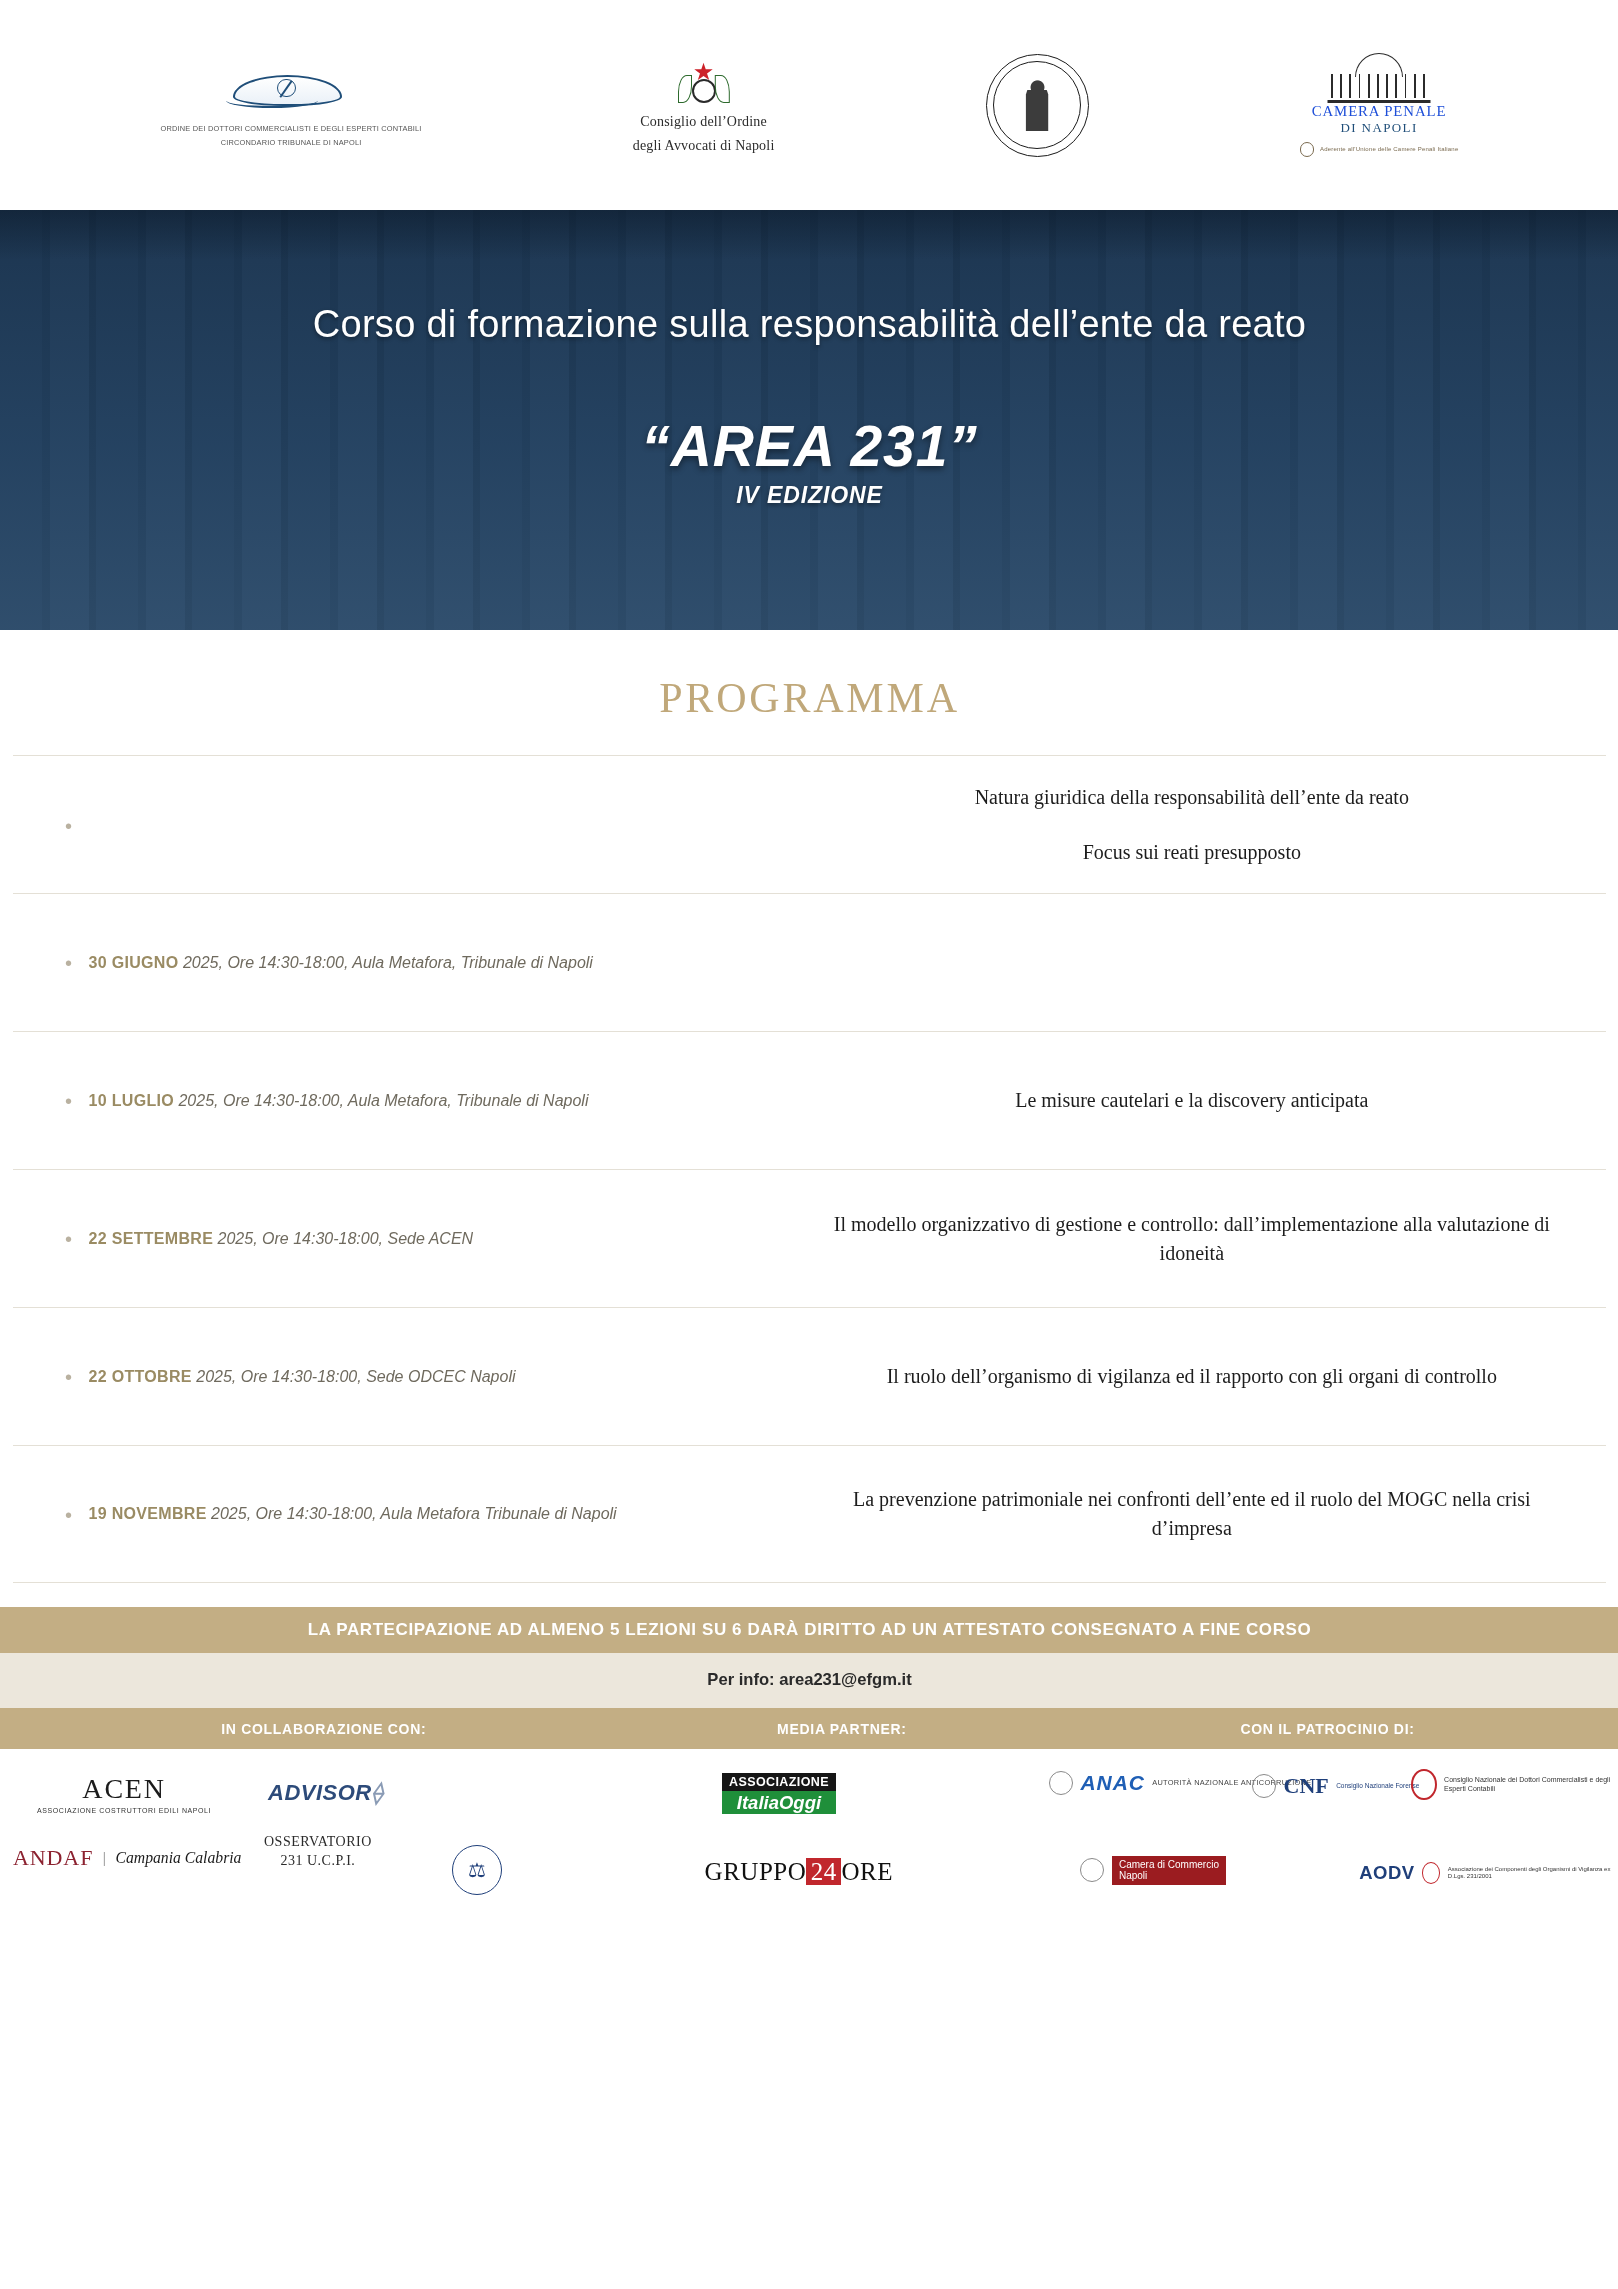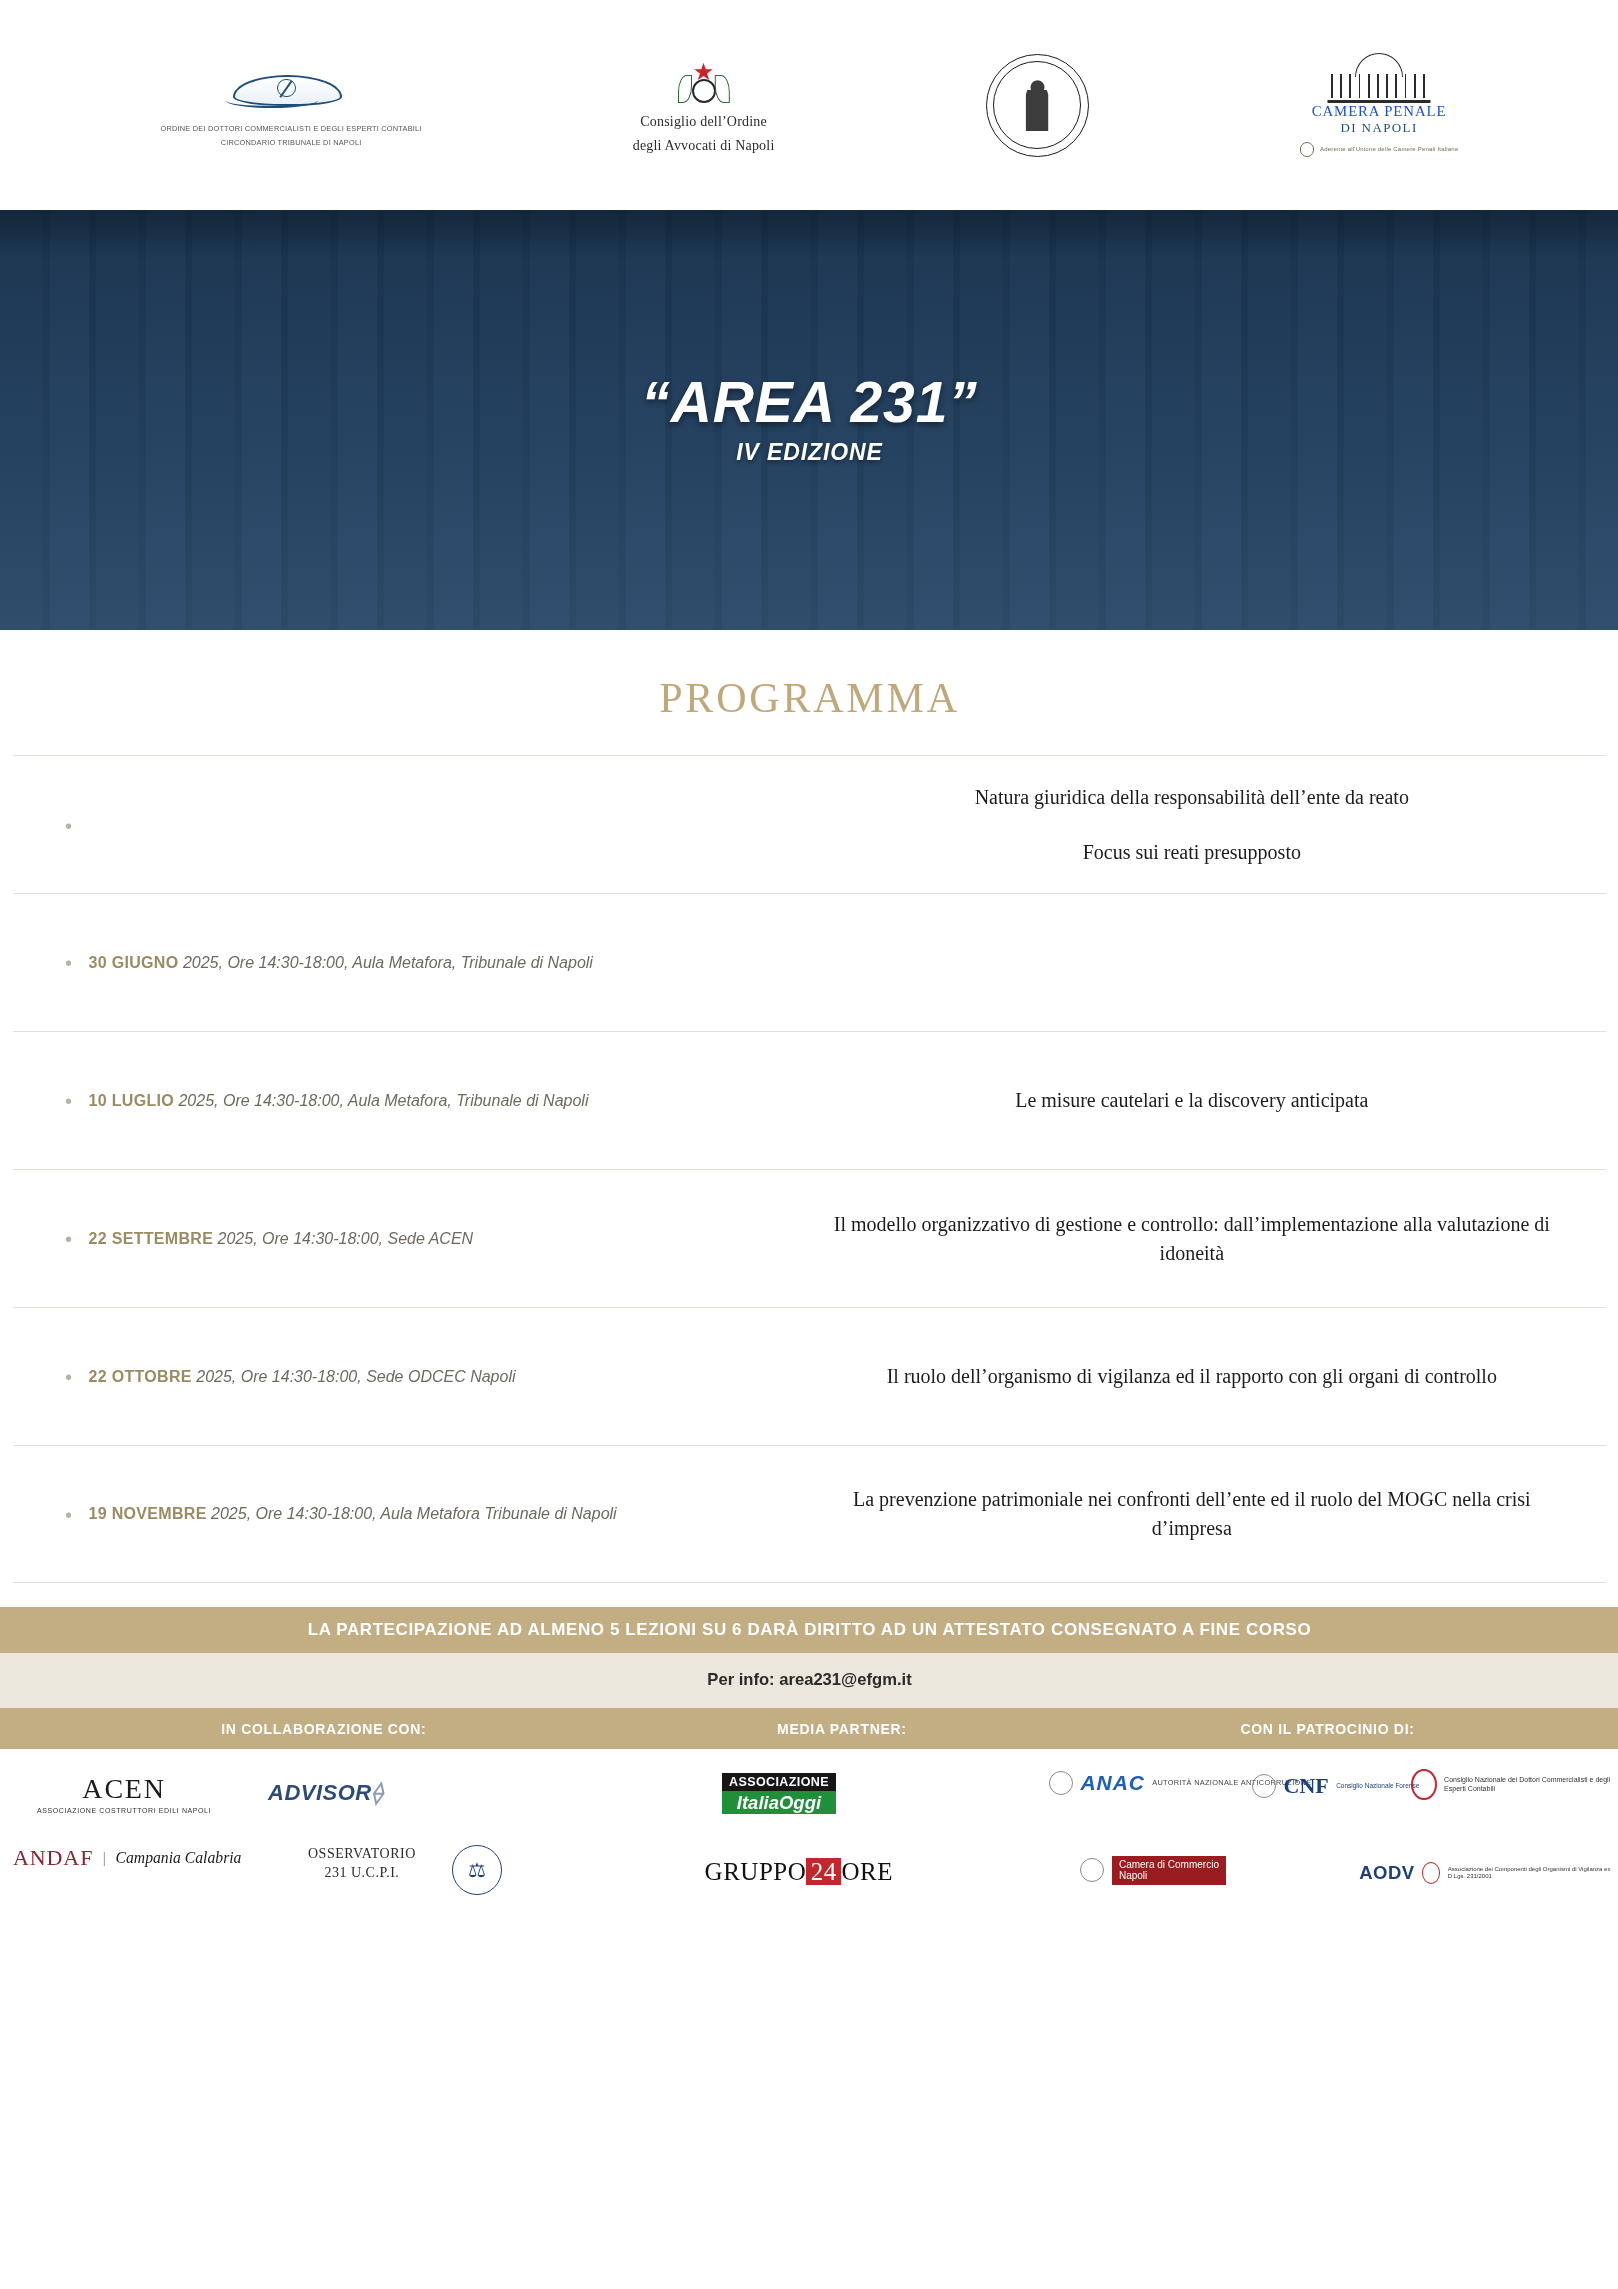--- a/index.html
+++ b/index.html
@@ -339,20 +339,21 @@
     <div class="cp-title">CAMERA PENALE</div>
     <div class="cp-sub">DI NAPOLI</div>
     <div class="cp-foot">
       <span class="mini-seal"></span>
       <span class="mini-text">Aderente all'Unione delle Camere Penali Italiane</span>
     </div>
   </div>
 </div>
 
 <div class="hero">
+  <div class="hero-title">Corso di  formazione sulla responsabilità dell’ente da reato</div>
   <div class="hero-brand">“AREA 231”</div>
   <div class="hero-edition">IV EDIZIONE</div>
 </div>
 
 <div class="programma">PROGRAMMA</div>
 
 <div class="rows">
 
   <div class="row">
     <div class="left">
@@ -440,21 +441,21 @@
       <div class="acen-sub">ASSOCIAZIONE COSTRUTTORI EDILI NAPOLI</div>
     </div>
     <div class="pitem" style="left:268px; top:31px;">
       <div class="advisor"><span>ADVISOR</span><span class="x">⟠</span></div>
     </div>
     <div class="pitem" style="left:13px; top:96px; display:flex; align-items:center; gap:9.2px;">
       <span class="andaf">ANDAF</span>
       <span style="color:#aaa;">|</span>
       <span class="andaf-side">Campania Calabria</span>
     </div>
-    <div class="pitem" style="left:264px; top:96px;margin-left:44px;">
+    <div class="pitem" style="left:264px; top:84px;">
       <div class="oss">OSSERVATORIO</div>
       <div class="oss">231 U.C.P.I.</div>
     </div>
     <div class="pitem" style="left:452px; top:96px;">
       <div class="ucpi-circle">⚖</div>
     </div>
   </div>
 
   <div class="pcol c2">
     <div class="pitem" style="left:74px; top:24px;">

